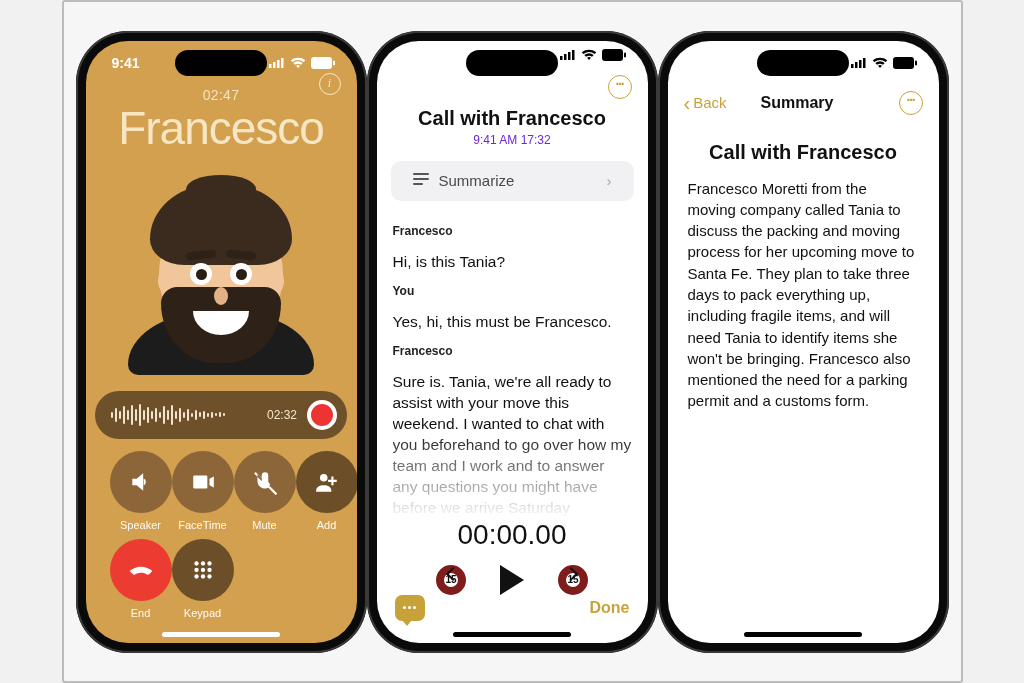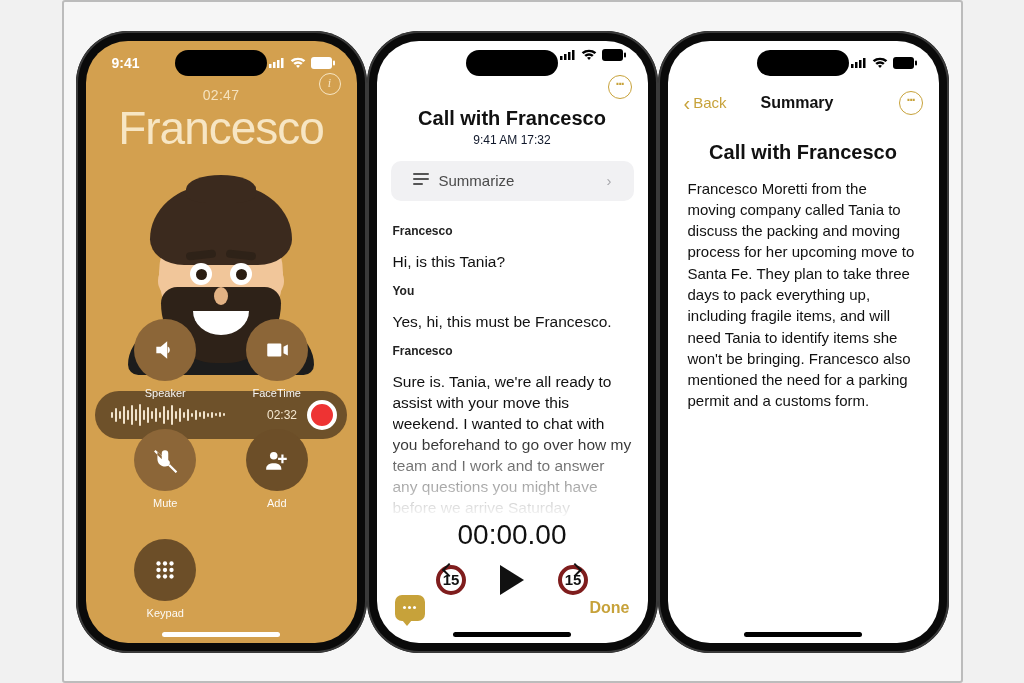--- a/index.html
+++ b/index.html
@@ -176,22 +176,22 @@
   .rec-pill .wave span{ width:2px; background:#f1e3cc; border-radius:1px; }
   .rec-pill .time { color:#f4e7cf; font-size:12px; font-variant-numeric:tabular-nums;}
   .rec-pill .rec {
     width:30px; height:30px; border-radius:50%;
     background:#e33; border:4px solid #fff;
   }
 
   .call-grid {
     position:absolute; bottom:24px; left:0; right:0;
     display:grid;
-    grid-template-columns: repeat(2, 1fr);
-    row-gap:30px;
+    grid-template-columns: repeat(4, 1fr);
+    row-gap:8px;
     padding:0 24px;
     text-align:center;
   }
   .cbtn { display:flex; flex-direction:column; align-items:center; gap:6px; }
   .cbtn .circle {
     width:62px; height:62px; border-radius:50%;
     background:var(--btn-brown);
     display:flex; align-items:center; justify-content:center;
     color:#fff;
   }
@@ -212,21 +212,21 @@
     display:flex; align-items:center; justify-content:center; color:var(--gold);
     font-size:14px; font-weight:700; letter-spacing:-2px; padding-bottom:6px;
   }
   .title-center {
     position:absolute; left:0; right:12px; text-align:center;
     font-size:16px; font-weight:600; color:#111;
     pointer-events:none;
   }
 
   .note-title { text-align:center; font-size:20px; font-weight:700; color:#111; margin-top:2px;}
-  .note-sub   { text-align:center; font-size:12px; color:#0f172a; margin-top:3px;}
+  .note-sub   { text-align:center; font-size:12px; color:#6d28d9; margin-top:3px;}
 
   .summ-chip {
     margin:14px 14px 12px;
     height:40px; border-radius:10px;
     background:#f1f1f3; color:#4a4a4a;
     display:flex; align-items:center; padding:0 22px;
     font-size:15px; gap:10px;
   }
   .summ-chip .chev { margin-left:auto; color:#a7a7ab;}
 
@@ -240,23 +240,23 @@
 
   .timer-big {
     text-align:center; font-size:28px; font-weight:500;
     font-variant-numeric:tabular-nums; color:#111;
   }
   .play-row {
     display:flex; align-items:center; justify-content:center;
     gap:34px; margin-top:14px;
   }
   .skip {
-    width:30px; height:30px; border:4px solid #7f1d1d; border-radius:50%;
+    width:30px; height:30px; border:8px solid #7f1d1d; border-radius:50%;
     display:flex; align-items:center; justify-content:center;
-    font-size:15px; font-weight:700; color:#111; position:relative;
+    font-size:10px; font-weight:700; color:#111; position:relative;
   }
   .skip::before{ content:""; position:absolute; top:-4px; width:8px;height:8px;border-top:2px solid #111;border-right:2px solid #111;}
   .skip.back::before{ left:4px; transform:rotate(-135deg);}
   .skip.fwd::before { right:4px; transform:rotate(45deg);}
   .play-btn {
     width:0;height:0;
     border-left:24px solid #111;
     border-top:15px solid transparent;
     border-bottom:15px solid transparent;
   }
@@ -407,20 +407,28 @@
         </div>
         <div class="cbtn dark">
           <div class="circle">
               <svg viewBox="0 0 24 24">
                 <circle cx="9" cy="8" r="3.5"></circle>
                 <path d="M2 20c0-3.3 3.1-5 7-5s7 1.7 7 5v1H2v-1zM18 7v3h3v2h-3v3h-2v-3h-3v-2h3V7h2z"></path>
               </svg>
             </div>
           <div class="lbl">Add</div>
         </div>
+        <div class="cbtn end">
+          <div class="circle">
+              <svg viewBox="0 0 24 24">
+                <path d="M12 9C8 9 4.3 10.5 1.5 13l3 3c.5.5 1.3.6 1.9.2 1.6-1 3.5-1.7 5.6-1.7s4 .6 5.6 1.7c.6.4 1.4.3 1.9-.2l3-3C19.7 10.5 16 9 12 9z"></path>
+              </svg>
+            </div>
+          <div class="lbl">End</div>
+        </div>
         <div class="cbtn dark">
           <div class="circle">
               <svg viewBox="0 0 24 24">
                 <circle cx="6" cy="6" r="2"></circle>
                 <circle cx="12" cy="6" r="2"></circle>
                 <circle cx="18" cy="6" r="2"></circle>
                 <circle cx="6" cy="12" r="2"></circle>
                 <circle cx="12" cy="12" r="2"></circle>
                 <circle cx="18" cy="12" r="2"></circle>
                 <circle cx="6" cy="18" r="2"></circle>

